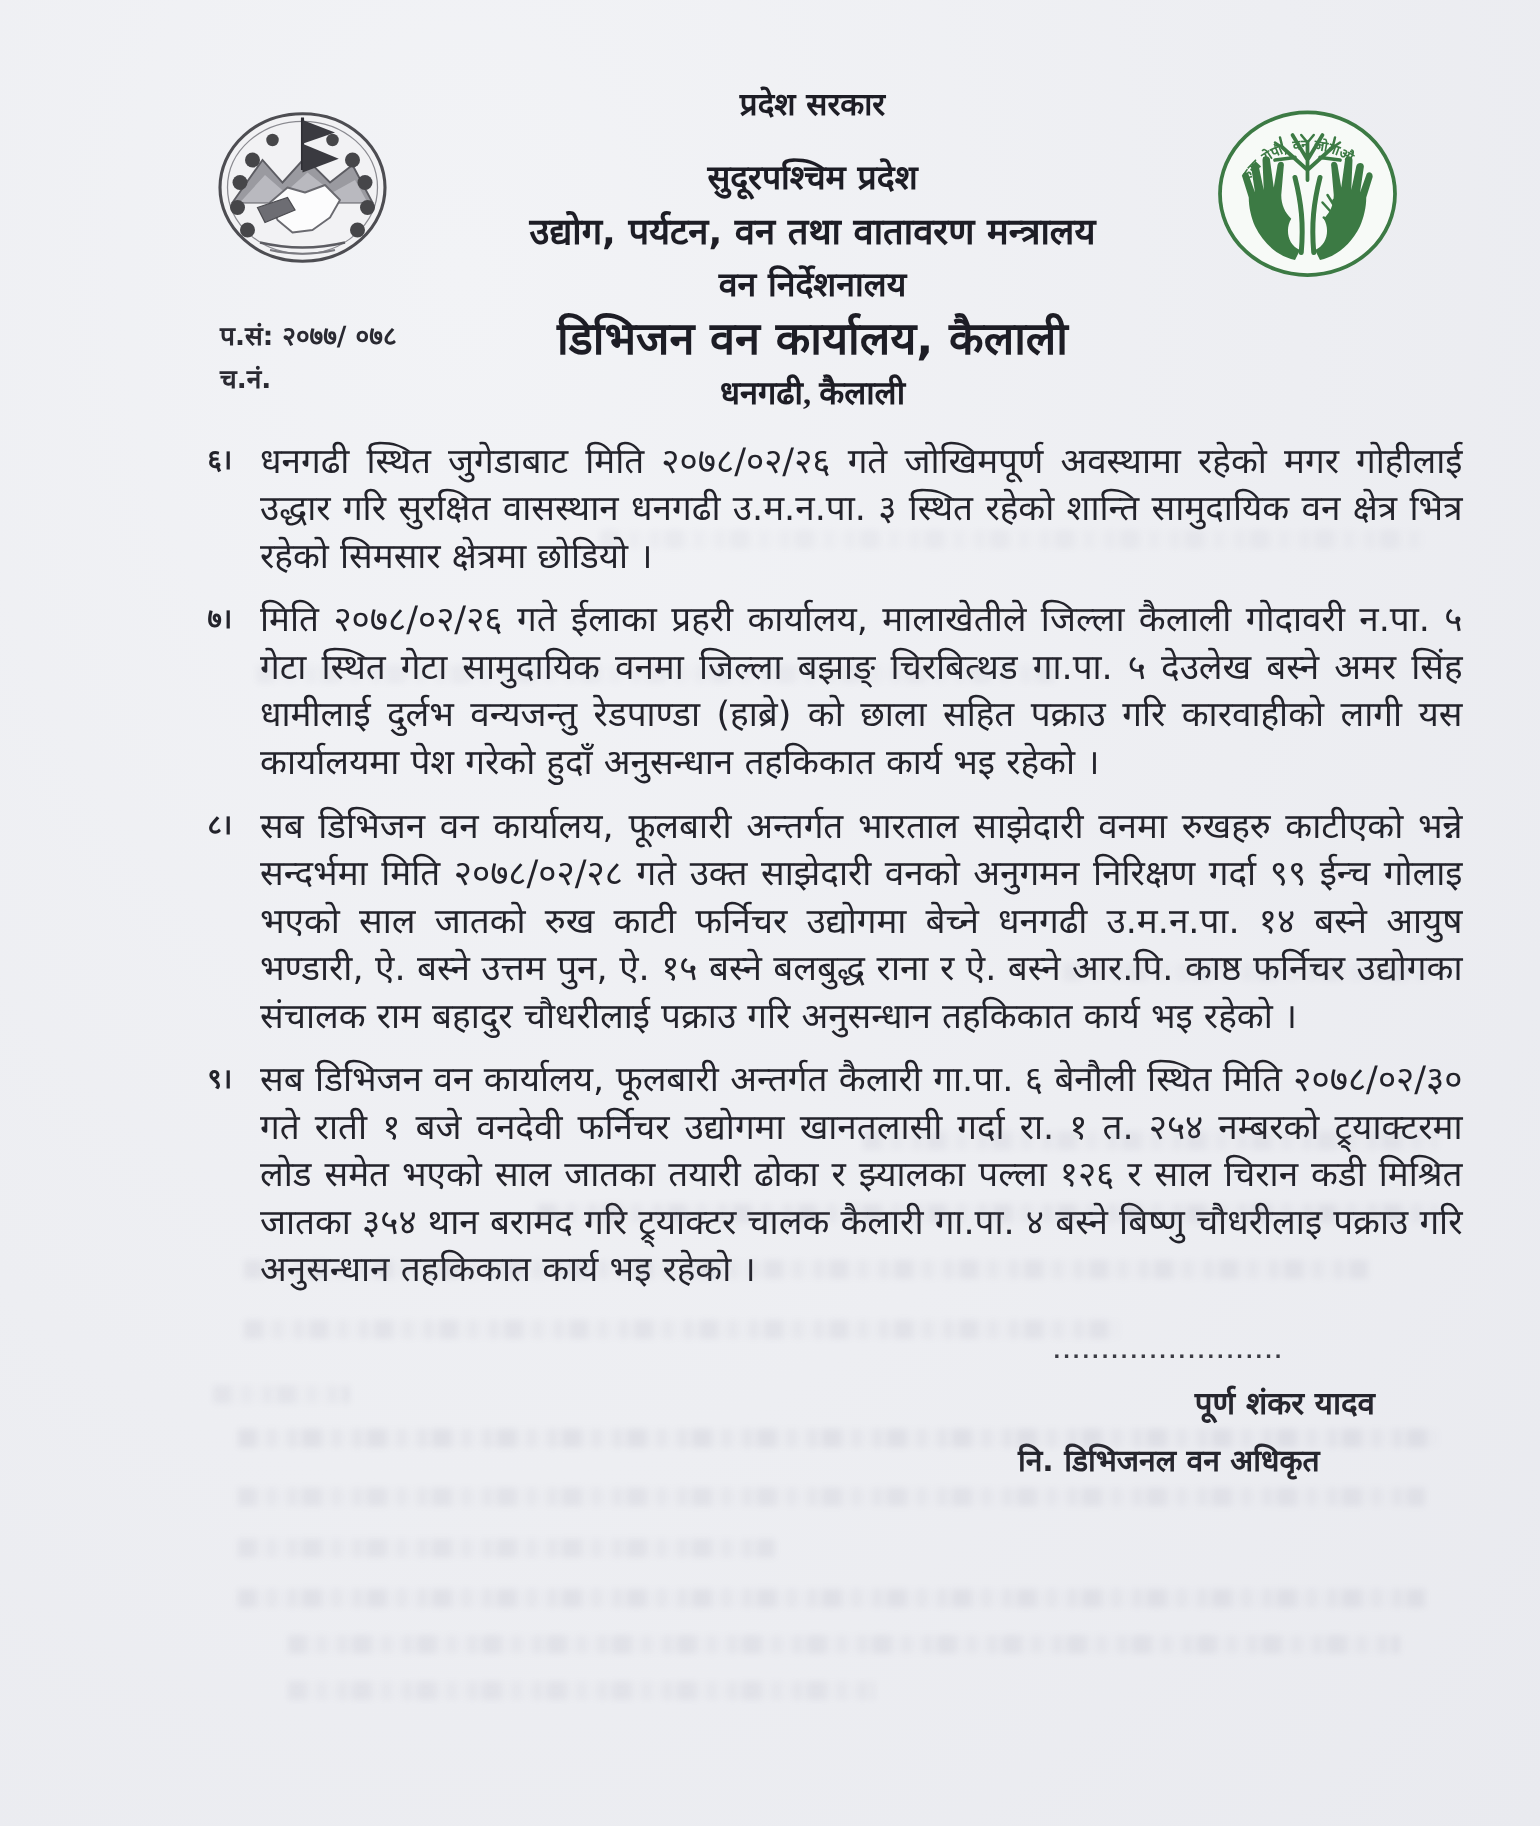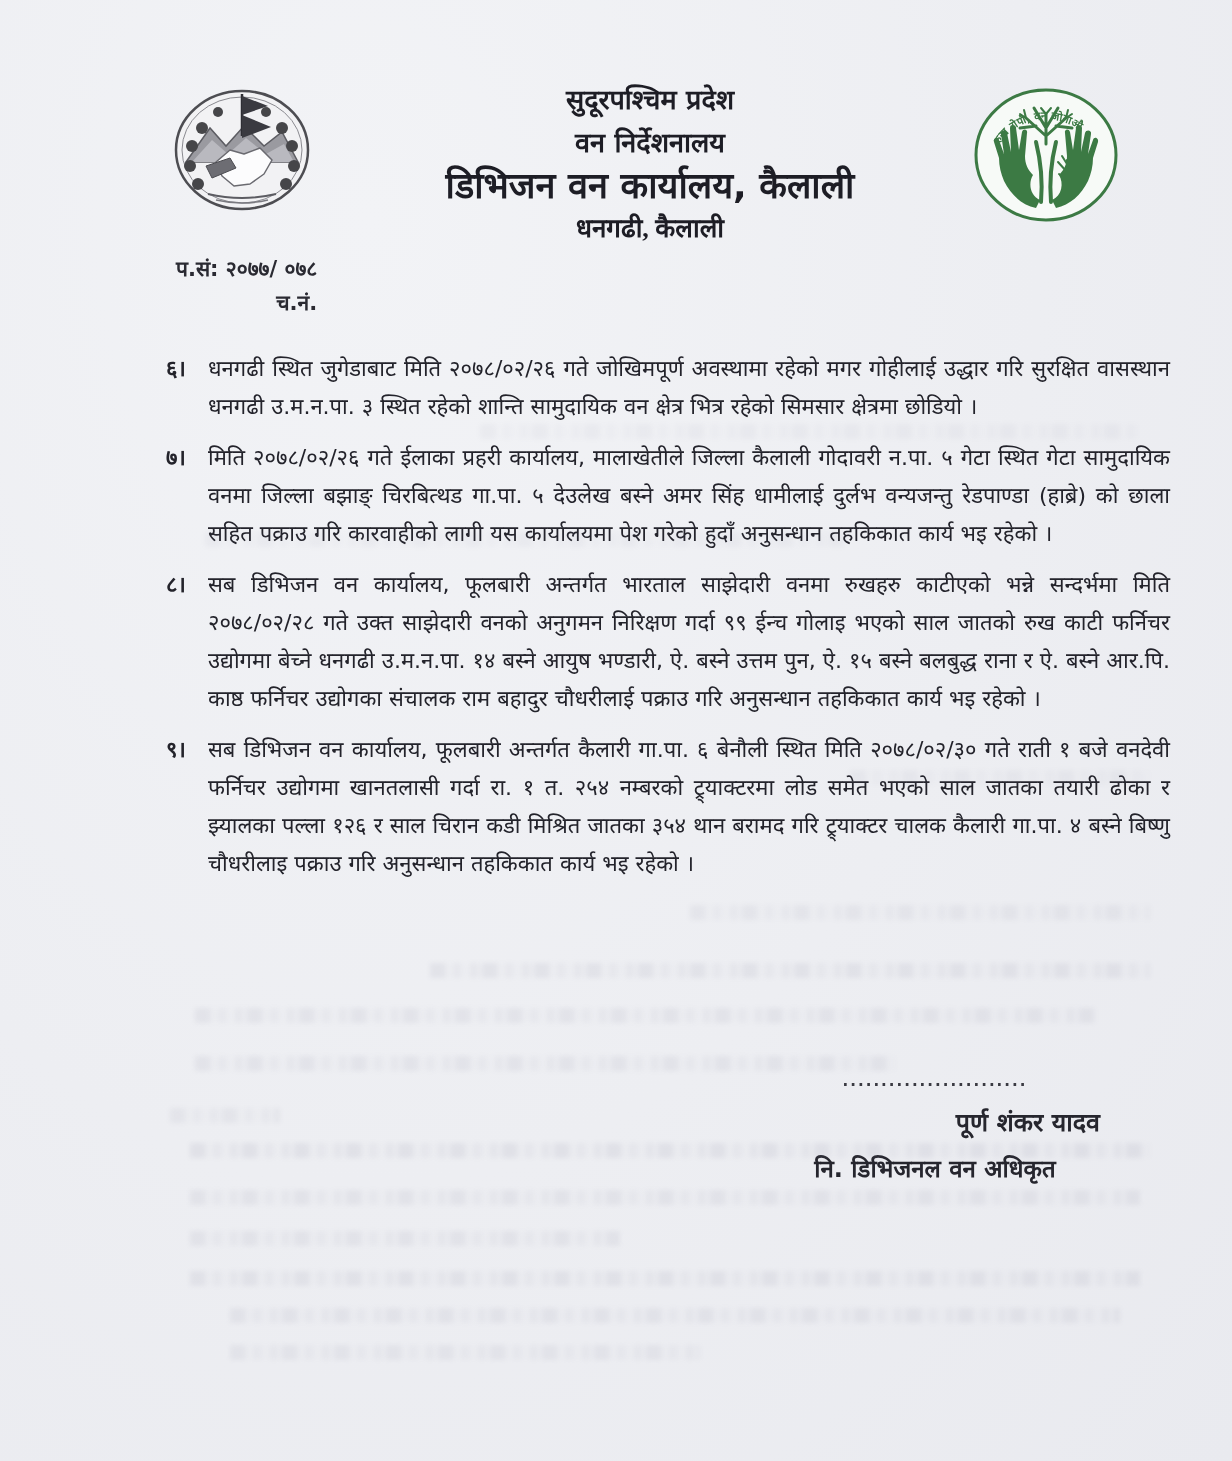--- a/index.html
+++ b/index.html
@@ -26,34 +26,34 @@
   .lh-4 { font-size:27px; }
   .lh-5 { font-size:36px; }
   .lh-6 { font-size:26px;font-family:Liberation Serif, serif; }
 
   .logo-left  { position:absolute; left:172px; top:88px; }
   .logo-right { position:absolute; left:970px; top:84px; }
 
   
   .refnums {
     position:absolute; left:176px; top:252px;
-    font-size:21px; line-height:34px; color:#2a2a32; font-weight:600;text-align:right;
+    font-size:21px; line-height:34px; color:#2a2a32; font-weight:600;
   }
 
   
   .body-text {
     position:absolute; left:166px; top:350px; width:1004px;
   }
   .para { display:flex; margin-bottom:13px; }
   .para-num {
     flex:0 0 42px; font-size:22px; line-height:38px;
     color:#23232b; font-weight:600;
   }
   .para-text {
-    flex:1; font-size:22px; line-height:38px;
+    flex:1; font-size:28px; line-height:38px;
     text-align:justify; text-justify:inter-word; color:#23232b;
   }
 
   
   .signature {
     position:absolute; left:770px; top:1072px; width:330px;
     text-align:center; color:#26262e;
   }
   .sig-dots { font-size:15px; font-weight:700; letter-spacing:2px; color:#3a3a42; }
   .sig-name { margin-top:14px; font-size:25px; font-weight:600;text-align:right; }
@@ -156,21 +156,23 @@
       <path d="M66,124 C52,121 41,111 34,97 C31,90 29,82 29,74
                L24,58 C23,54 28,52 29,56 L34,70
                L31,50 C30,46 36,45 37,49 L41,68
                L40,44 C40,40 46,40 46,44 L49,66
                L52,48 C53,44 58,45 57,49 L55,72
                C55,80 58,86 63,91 C58,99 60,112 70,116 Z"></path>
     </g>
   </svg>
 
   <div class="letterhead">
+    <div class="lh-line lh-1">प्रदेश सरकार</div>
     <div class="lh-line lh-2">सुदूरपश्चिम प्रदेश</div>
+    <div class="lh-line lh-3">उद्योग, पर्यटन, वन तथा वातावरण मन्त्रालय</div>
     <div class="lh-line lh-4">वन निर्देशनालय</div>
     <div class="lh-line lh-5">डिभिजन वन कार्यालय, कैलाली</div>
     <div class="lh-line lh-6">धनगढी, कैलाली</div>
   </div>
 
   <div class="refnums">
     <div>प.सं: २०७७/ ०७८</div>
     <div>च.नं.</div>
   </div>
 

